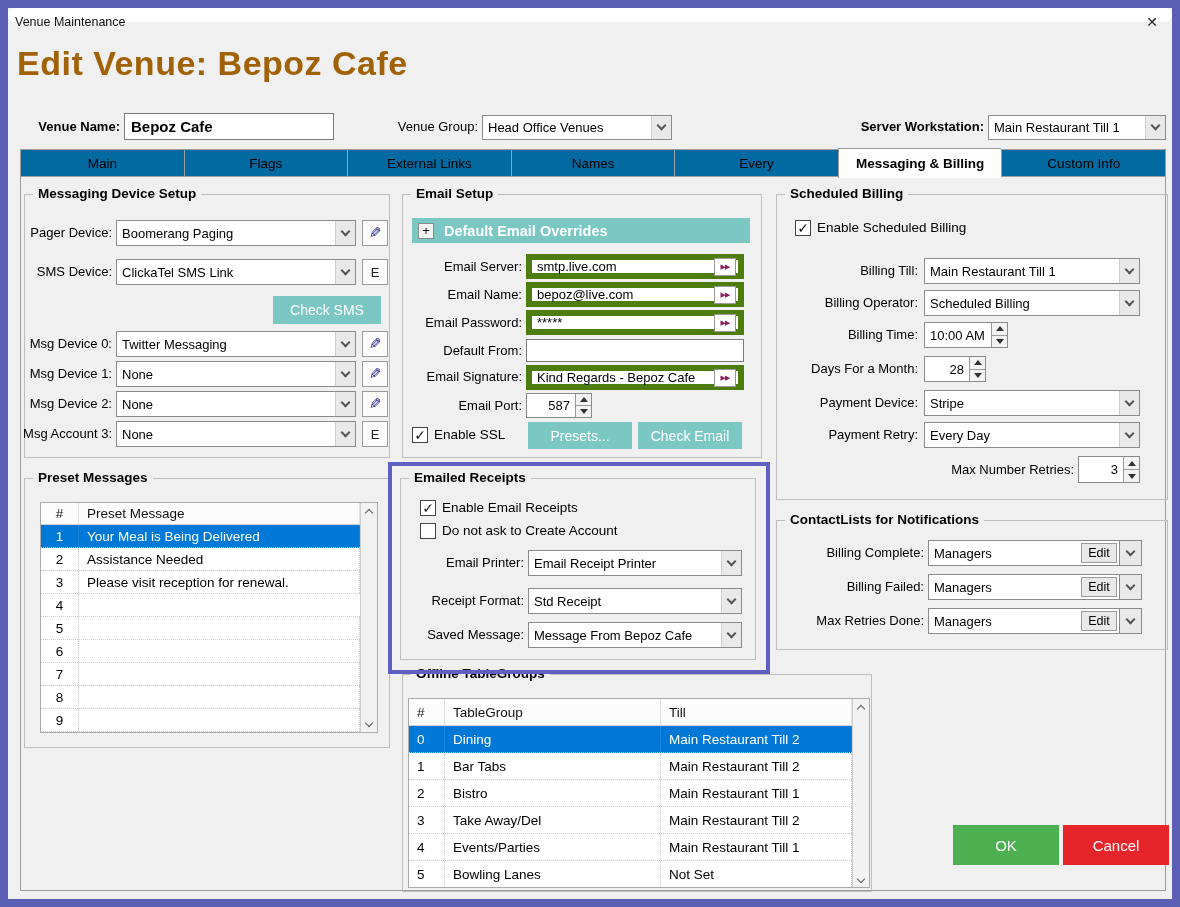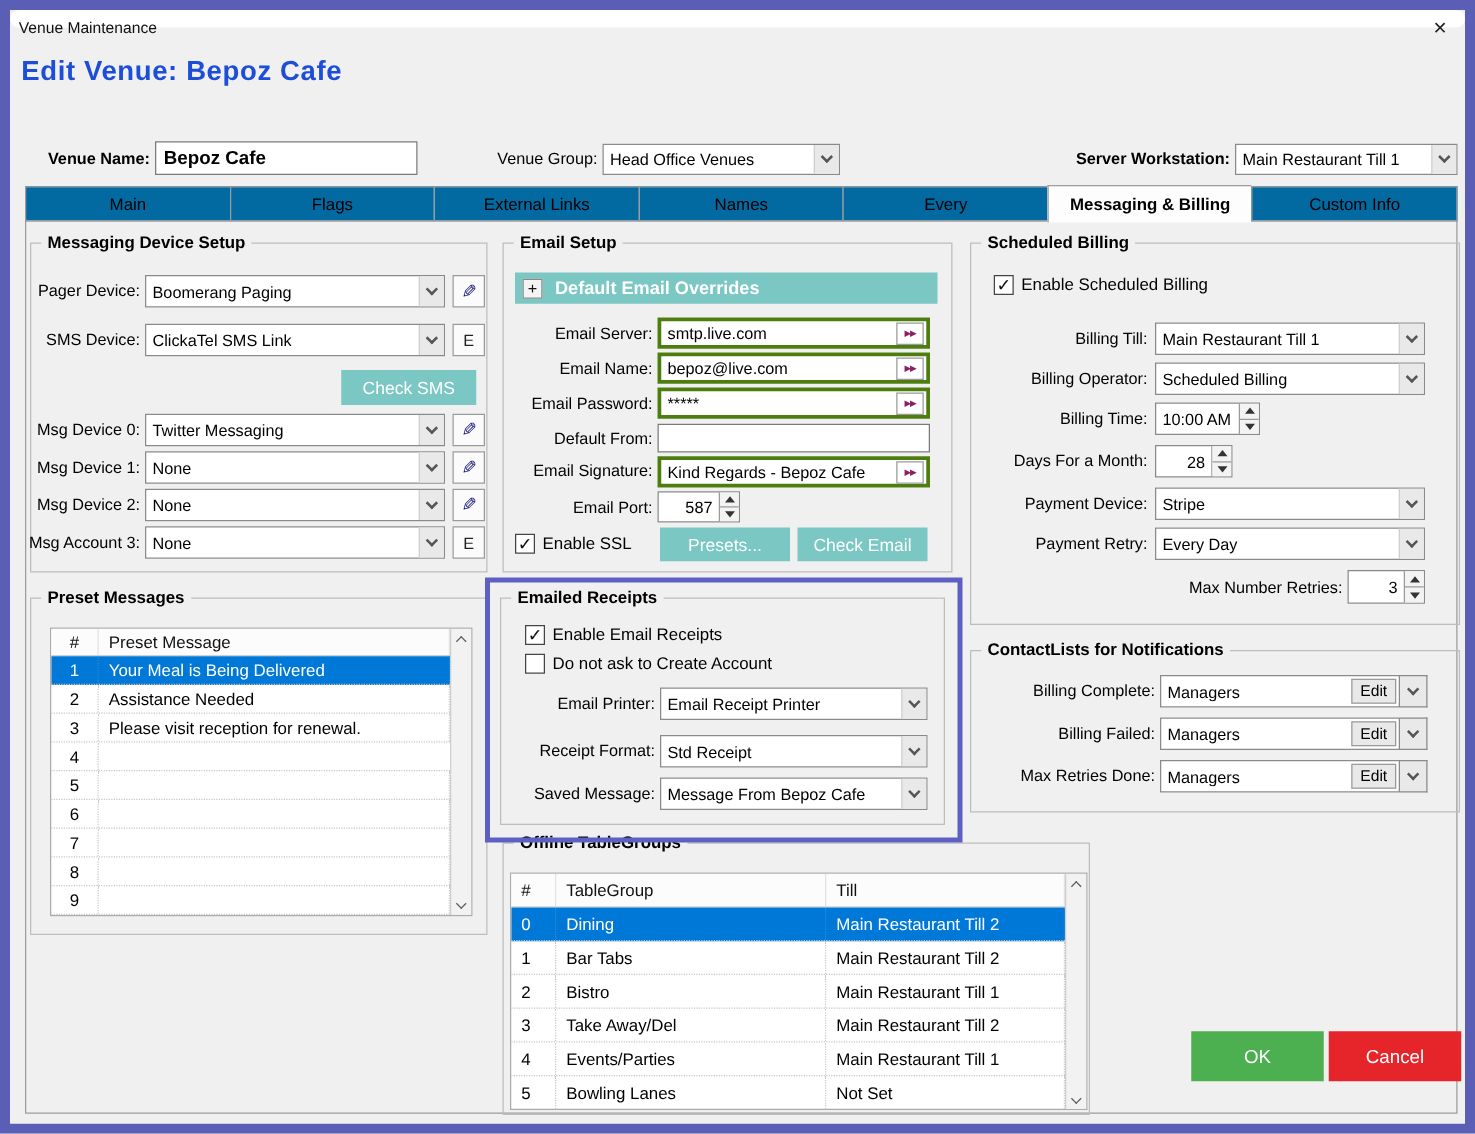--- a/index.html
+++ b/index.html
@@ -3,42 +3,42 @@
 <meta charset="utf-8">
 <style>
   * { box-sizing: border-box; margin:0; padding:0; }
   body { font-family: "Liberation Sans", sans-serif; background:#fff; }
   .win { position:relative; width:1180px; height:907px; border:8px solid #5a5eb5; background:#f1f0f0; overflow:hidden; }
 
   .titlebar { position:absolute; left:0; top:0; width:100%; height:14px; background:#fff;border-radius:11px; }
   .title-text { position:absolute; left:7px; top:0; line-height:28px; font-size:12.5px; color:#111; }
   .close-btn { position:absolute; right:4px; top:0; width:32px; height:28px; display:flex; align-items:center; justify-content:center; font-size:14px; color:#222; cursor:default; }
 
-  .h1 { position:absolute; left:9px; top:36px; font-size:22px; font-weight:bold; color:#1d4ed8; letter-spacing:.5px; }
+  .h1 { position:absolute; left:9px; top:36px; font-size:34px; font-weight:bold; color:#a16207; letter-spacing:.5px; }
 
   .lbl { position:absolute; height:26px; line-height:26px; font-size:13px; color:#000; text-align:right; white-space:nowrap; }
   .b { font-weight:bold; }
 
   .field { position:absolute; background:#fff; border:1px solid #7a7a7a; display:flex; align-items:center; font-size:13px; padding:0 6px; overflow:hidden; white-space:nowrap; }
 
   .combo { position:absolute; background:#fff; border:1px solid #8a8a8a; display:flex; }
   .combo-val { flex:1; font-size:13px; padding:0 5px; display:flex; align-items:center; white-space:nowrap; overflow:hidden; }
   .combo-btn { width:20px; background:#e9e9e9; border-left:1px solid #cfcfcf; display:flex; align-items:center; justify-content:center; }
   .chev { width:7px; height:7px; border-right:2px solid #555; border-bottom:2px solid #555; transform:rotate(45deg); margin-top:-4px; }
   .chev-up { transform:rotate(225deg); margin-top:4px; }
 
   .sqbtn { position:absolute; width:26px; height:26px; background:#fbfbfb; border:1px solid #9a9a9a; display:flex; align-items:center; justify-content:center; font-size:13px; color:#222; }
   .pen { font-size:15px; color:#1b1b7a; transform:scaleX(-1); }
 
   .tealbtn { position:absolute; background:#7ac7c4; color:#fff; display:flex; align-items:center; justify-content:center; font-size:14px; }
 
   .gb { position:absolute; border:1px solid #bdbdbd; }
   .gbt { position:absolute; top:-9px; left:8px; background:#f1f0f0; padding:0 5px; font-size:13.5px; font-weight:bold; white-space:nowrap; color:#000; }
 
-  .gofield { position:absolute; background:#fff; border:3px solid #4d7c0f; display:flex; align-items:center; }
+  .gofield { position:absolute; background:#fff; border:6px solid #4d7c0f; display:flex; align-items:center; }
   .goval { flex:1; font-size:13px; padding:0 5px; white-space:nowrap; overflow:hidden; }
   .gobtn { width:22px; height:18px; margin-right:2px; border:1px solid #9a9a9a; background:#fff; color:#8b2060; font-size:7px; letter-spacing:-1px; display:flex; align-items:center; justify-content:center; flex:none; }
 
   .spinfield { position:absolute; background:#fff; border:1px solid #8a8a8a; display:flex; }
   .spinval { flex:1; font-size:13px; display:flex; align-items:center; padding:0 5px; white-space:nowrap; }
   .num { justify-content:flex-end; }
   .spin { width:16px; display:flex; flex-direction:column; border-left:1px solid #9a9a9a; flex:none; }
   .spin > div { flex:1; background:#f3f3f3; display:flex; align-items:center; justify-content:center; }
   .spin > div + div { border-top:1px solid #9a9a9a; }
   .tri-u { width:0; height:0; border-left:4px solid transparent; border-right:4px solid transparent; border-bottom:5px solid #333; }

